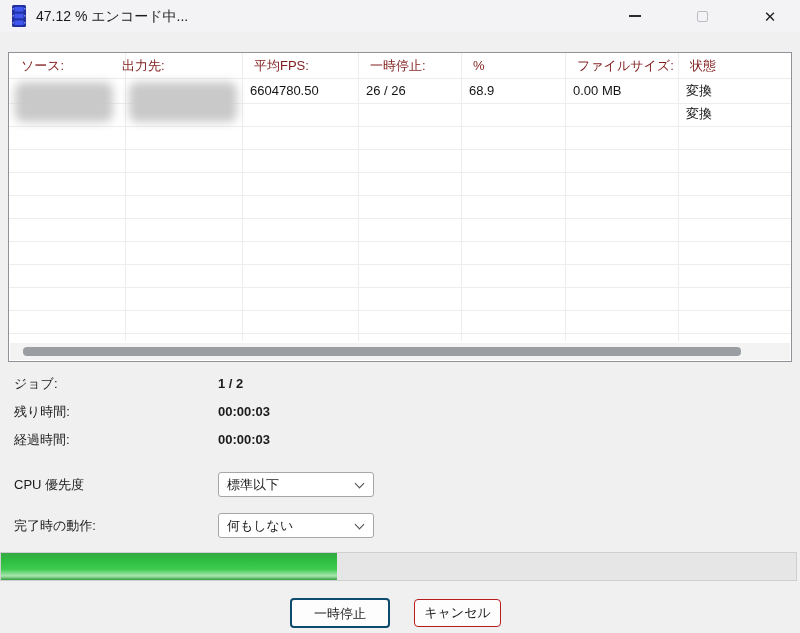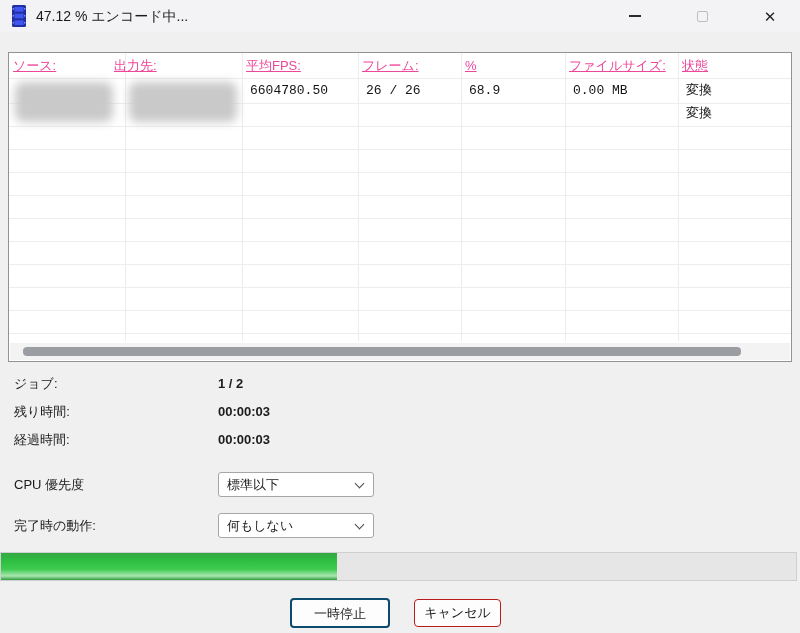--- a/index.html
+++ b/index.html
@@ -20,26 +20,26 @@
   .wbtn.max { right:76px; }
   .wbtn.close { right:8px; }
   .glyph-min { display:block; width:12px; height:2px; background:#2b2b2b; }
   .glyph-max { display:block; width:11px; height:11px; border:1px solid #bcbcc2; border-radius:2px; }
   .glyph-close { font-size:15px; color:#1f1f1f; line-height:1; }
 
   
   .queue-panel { position:absolute; left:8px; top:52px; width:784px; height:310px;
     background:#ffffff; border:1px solid #8f9297; overflow:hidden; }
   .thead { position:absolute; left:0; top:0; width:782px; height:26px; border-bottom:1px solid #ececec; }
-  .th { position:absolute; top:0; height:26px; line-height:26px; padding-left:4px; color:#ec4899; white-space:nowrap;text-decoration:underline; }
+  .th { position:absolute; top:0; height:26px; line-height:26px; padding-left:12px; color:#7f1d1d; white-space:nowrap; }
   .vline { position:absolute; top:0; width:1px; height:288px; background:#ededed; }
   .tbody-lines { position:absolute; left:0; top:28px; width:782px; height:260px;
     background:repeating-linear-gradient(180deg, transparent 0px, transparent 22px, #ededed 22px, #ededed 23px); }
   .blob { position:absolute; background:#c9c9c9; filter:blur(5px); border-radius:8px; }
-  .qrow { position:absolute; left:0; width:782px; height:23px;font-family:Liberation Mono, monospace; }
+  .qrow { position:absolute; left:0; width:782px; height:23px; }
   .qcell { position:absolute; top:0; height:23px; line-height:23px; padding-left:8px; white-space:nowrap; color:#141414; }
   .hscroll { position:absolute; left:1px; bottom:1px; width:780px; height:17px; background:#f3f3f3; }
   .hthumb { position:absolute; left:13px; top:4px; width:718px; height:9px; background:#9a9da1; border-radius:4px; }
 
   
   .ilabel { position:absolute; left:14px; height:20px; line-height:20px; white-space:nowrap; }
   .ivalue { position:absolute; left:218px; height:20px; line-height:20px; white-space:nowrap;font-weight:bold; }
 
   
   .ddlabel { position:absolute; left:14px; height:25px; line-height:25px; white-space:nowrap; }
@@ -98,21 +98,21 @@
     <div class="vline" style="left:233px"></div>
     <div class="vline" style="left:349px"></div>
     <div class="vline" style="left:452px"></div>
     <div class="vline" style="left:556px"></div>
     <div class="vline" style="left:669px"></div>
 
     <div class="thead">
       <div class="th" style="left:0px">ソース:</div>
       <div class="th" style="left:101px">出力先:</div>
       <div class="th" style="left:233px">平均FPS:</div>
-      <div class="th" style="left:349px">フレーム:</div>
+      <div class="th" style="left:349px">一時停止:</div>
       <div class="th" style="left:452px">%</div>
       <div class="th" style="left:556px">ファイルサイズ:</div>
       <div class="th" style="left:669px">状態</div>
     </div>
 
     <div class="tbody-lines"></div>
 
     <div class="blob" style="left:6px; top:29px; width:98px; height:40px;"></div>
     <div class="blob" style="left:120px; top:29px; width:108px; height:40px;"></div>
 

